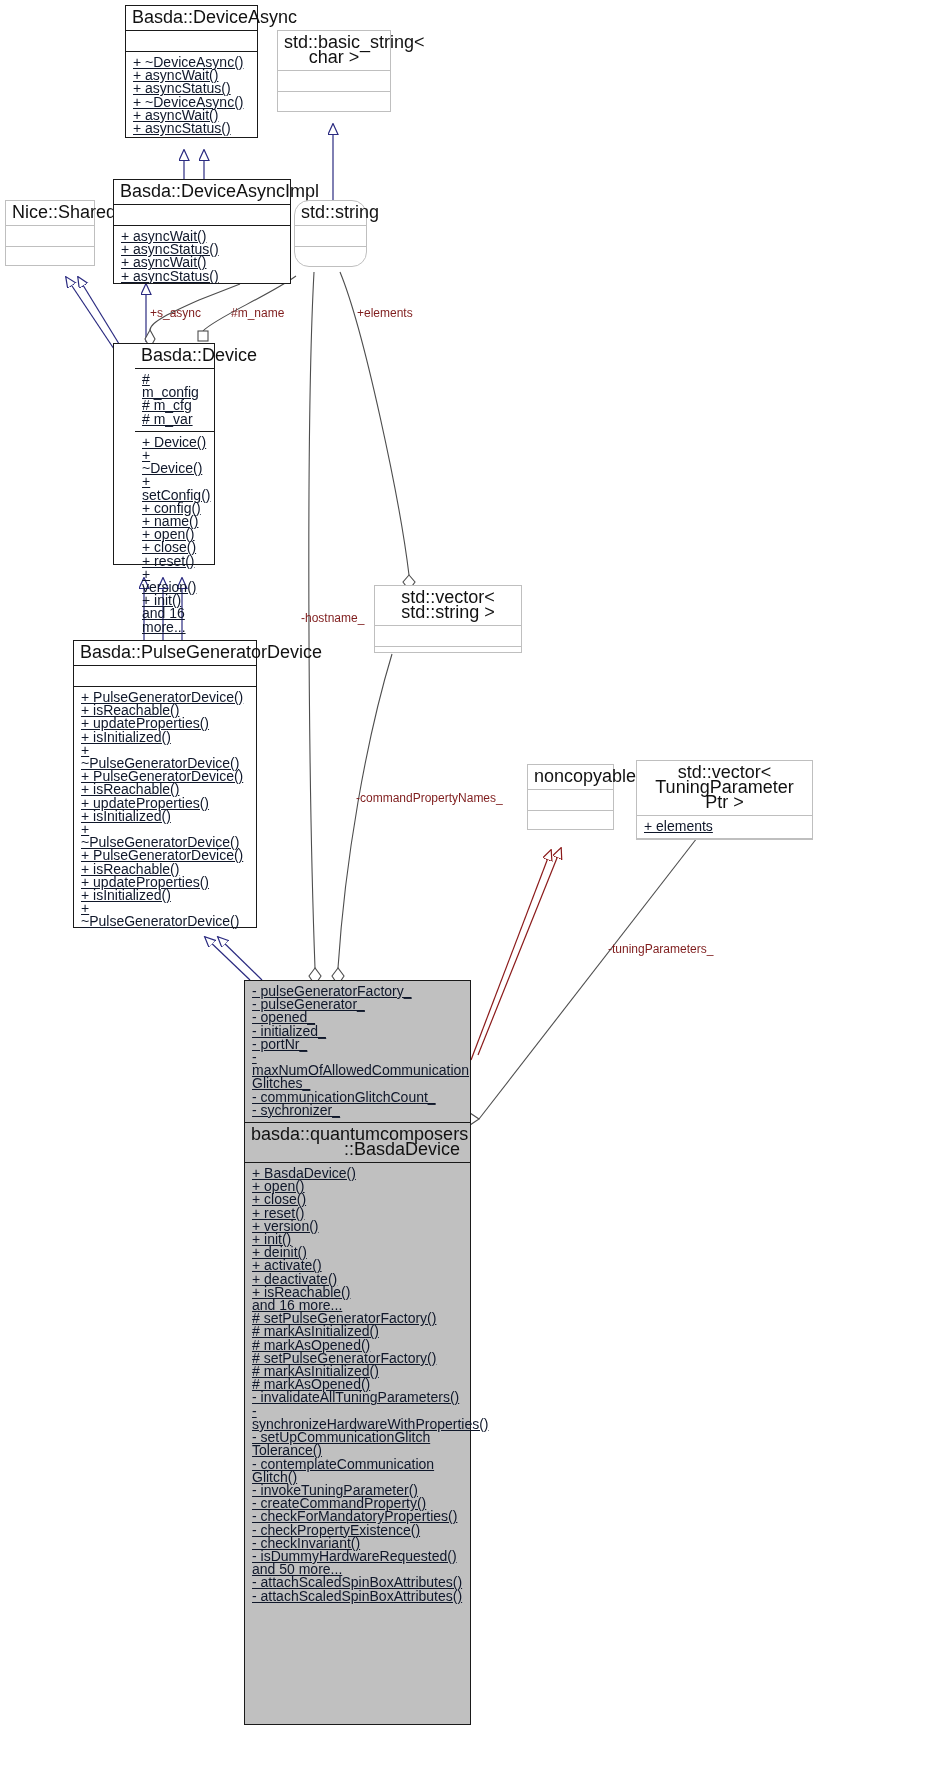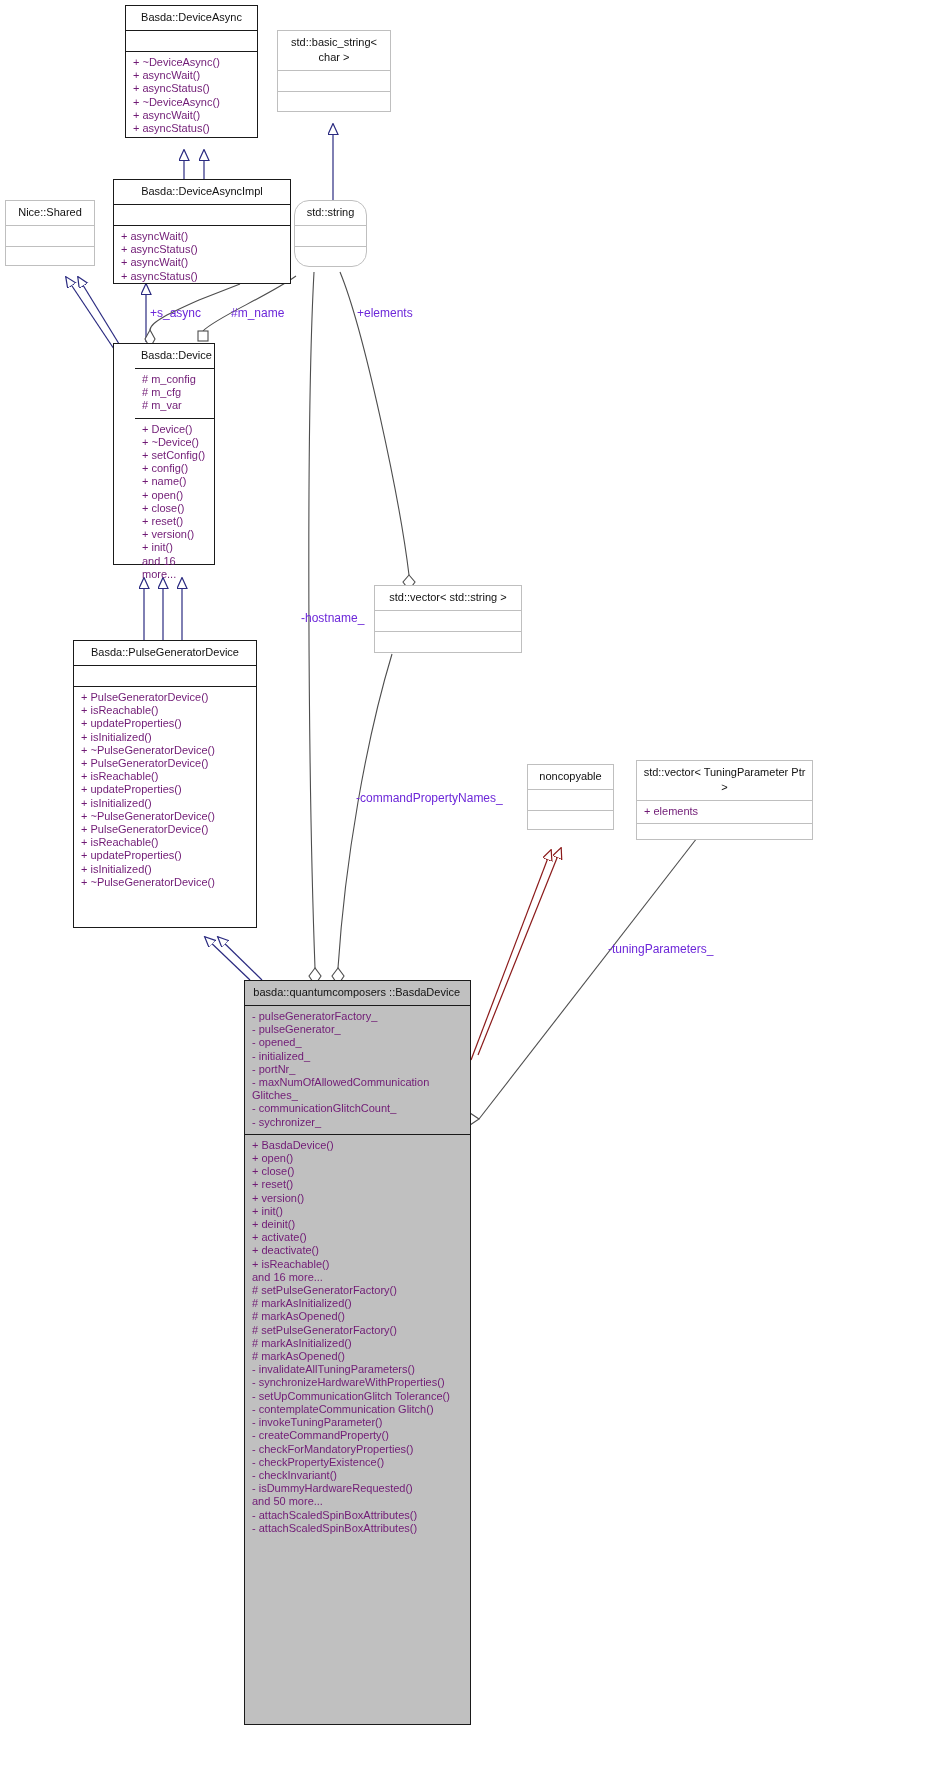--- a/index.html
+++ b/index.html
@@ -8,30 +8,30 @@
        -webkit-font-smoothing:antialiased;}
   #canvas{position:absolute;left:0;top:0;width:931px;height:1783px;overflow:hidden;}
   svg.edges{position:absolute;left:0;top:0;width:931px;height:1783px;pointer-events:none;}
 
   .node{position:absolute;box-sizing:border-box;background:#ffffff;}
   .node.thick{border:1.5px solid #1a1a1a;}
   .node.thin{border:1px solid #bfbfbf;}
   .node.filled{background:#c0c0c0;border:1.5px solid #1a1a1a;}
 
   .sec{box-sizing:border-box;}
-  .sec.title{text-align:center;padding:4px 6px 5px 6px;font-size:11px;color:#111;line-height:15px;}
+  .sec.title{text-align:center;padding:4px 6px 5px 6px;font-size:18px;color:#111;line-height:15px;}
   .node.thick > .sec + .sec{border-top:1.5px solid #1a1a1a;}
   .node.thin  > .sec + .sec{border-top:1px solid #bfbfbf;}
   .node.filled > .sec + .sec{border-top:1.5px solid #1a1a1a;}
 
-  .sec.members{padding:4px 6px 5px 7px;font-size:11px;color:#701a75;line-height:13.2px;}
+  .sec.members{padding:4px 6px 5px 7px;font-size:14px;color:#0f172a;line-height:13.2px;text-decoration:underline;}
   .sec.members .m{white-space:normal;}
   .sec.empty{height:21px;}
 
-  .edgelabel{position:absolute;font-size:12px;color:#6d28d9;white-space:nowrap;}
+  .edgelabel{position:absolute;font-size:12px;color:#7f1d1d;white-space:nowrap;}
 </style>
 </head>
 <body>
 
 <div id="canvas">
 
   <svg class="edges" viewBox="0 0 931 1783">
     <defs>
       <marker id="inh" markerWidth="12" markerHeight="12" refX="10.5" refY="5" orient="auto" markerUnits="userSpaceOnUse">
         <path d="M0,0 L11,5 L0,10 z" fill="#ffffff" stroke="#2a2a80" stroke-width="1.2"></path>
@@ -206,32 +206,32 @@
 
   <div class="node thin" style="left:636px;top:760px;width:177px;height:80px;">
     <div class="sec title">std::vector&lt; TuningParameter Ptr &gt;</div>
     <div class="sec members">
       <div class="m">+ elements</div>
     </div>
     <div class="sec empty"></div>
   </div>
 
   <div class="node filled" style="left:244px;top:980px;width:227px;height:745px;">
-    <div class="sec title" style="text-align:right;padding-right:10px;">
-      <span>basda::quantumcomposers ::BasdaDevice</span>
-    </div>
     <div class="sec members">
       <div class="m">- pulseGeneratorFactory_</div>
       <div class="m">- pulseGenerator_</div>
       <div class="m">- opened_</div>
       <div class="m">- initialized_</div>
       <div class="m">- portNr_</div>
       <div class="m">- maxNumOfAllowedCommunication Glitches_</div>
       <div class="m">- communicationGlitchCount_</div>
       <div class="m">- sychronizer_</div>
+    </div>
+    <div class="sec title" style="text-align:right;padding-right:10px;">
+      <span>basda::quantumcomposers ::BasdaDevice</span>
     </div>
     <div class="sec members">
       <div class="m">+ BasdaDevice()</div>
       <div class="m">+ open()</div>
       <div class="m">+ close()</div>
       <div class="m">+ reset()</div>
       <div class="m">+ version()</div>
       <div class="m">+ init()</div>
       <div class="m">+ deinit()</div>
       <div class="m">+ activate()</div>

